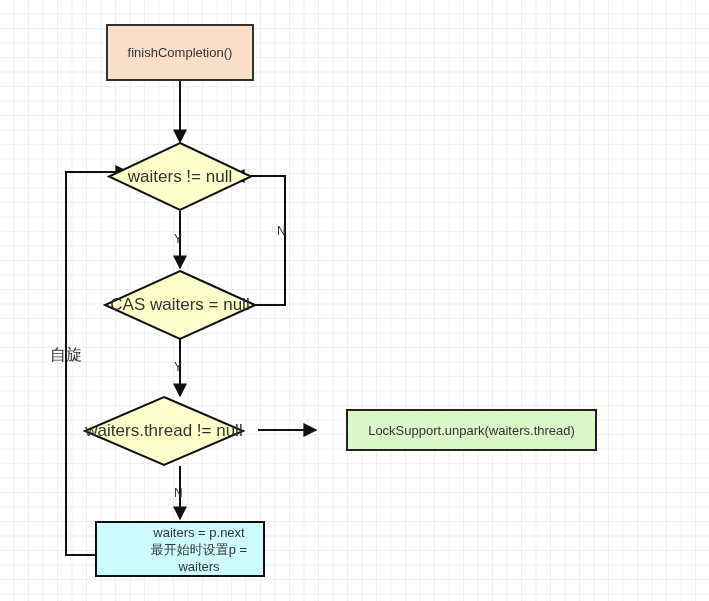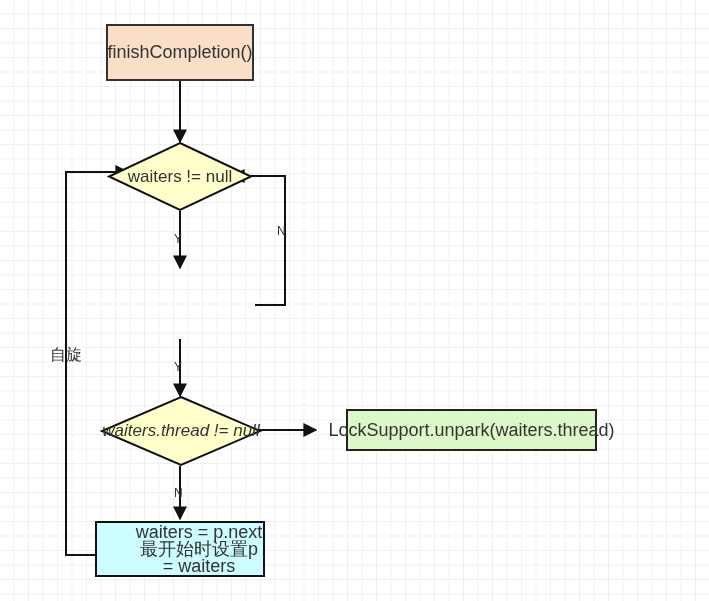--- a/index.html
+++ b/index.html
@@ -38,21 +38,21 @@
     height: 601px;
   }
   .node {
     position: absolute;
     box-sizing: border-box;
     display: flex;
     align-items: center;
     justify-content: center;
     text-align: center;
     color: #333333;
-    font-size: 18px;
+    font-size: 13px;
     line-height: 17px;
     z-index: 3;
   }
   .rect {
     border: 2px solid #33302e;
   }
   .rect.start {
     background: #fadfc8;
   }
   .rect.green {
@@ -131,22 +131,28 @@
     <span>finishCompletion()</span>
   </div>
 
   <div class="diamond-wrap" style="left:108px; top:142px; width:144px; height:69px;">
     <svg width="144" height="69" viewBox="0 0 144 69" xmlns="http://www.w3.org/2000/svg">
       <polygon points="72,1 143,34.5 72,68 1,34.5" fill="#ffffcc" stroke="#111111" stroke-width="2"></polygon>
     </svg>
     <div class="diamond-label">waiters != null</div>
   </div>
 
+  <div class="diamond-wrap" style="left:104px; top:270px; width:152px; height:70px;">
+    <svg width="152" height="70" viewBox="0 0 152 70" xmlns="http://www.w3.org/2000/svg">
+      <polygon points="76,1 151,35 76,69 1,35" fill="#ffffcc" stroke="#111111" stroke-width="2"></polygon>
+    </svg>
+    <div class="diamond-label">CAS waiters = null</div>
+  </div>
 
-  <div class="diamond-wrap" style="left:101px; top:396px; width:160px; height:70px;font-style:italic;">
+  <div class="diamond-wrap" style="left:84px; top:396px; width:160px; height:70px;">
     <svg width="160" height="70" viewBox="0 0 160 70" xmlns="http://www.w3.org/2000/svg">
       <polygon points="80,1 159,35 80,69 1,35" fill="#ffffcc" stroke="#111111" stroke-width="2"></polygon>
     </svg>
     <div class="diamond-label">waiters.thread != null</div>
   </div>
 
   <div class="node rect green" style="left:322px; top:409px; width:251px; height:42px;">
     <span>LockSupport.unpark(waiters.thread)</span>
   </div>
 

